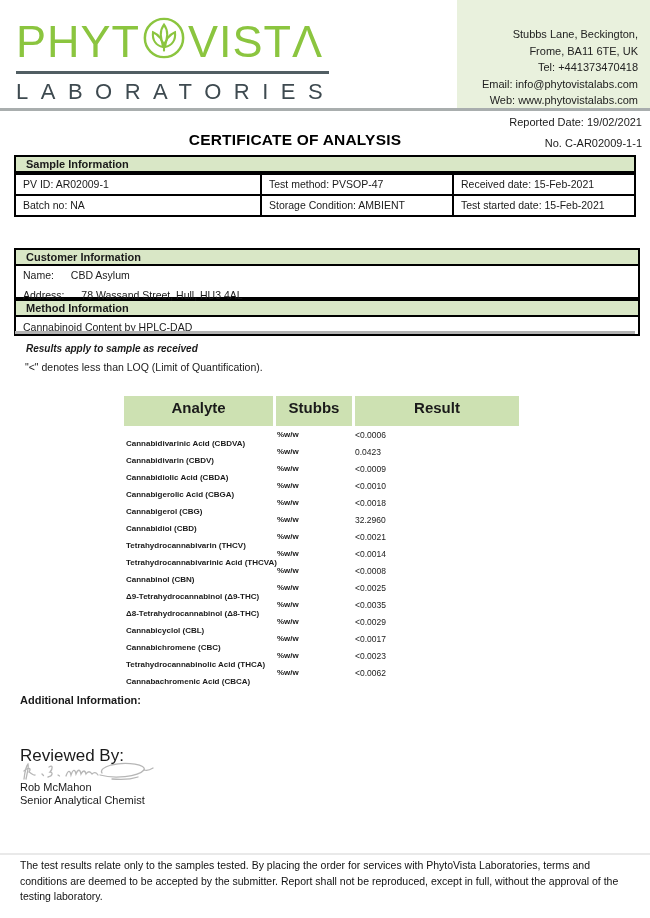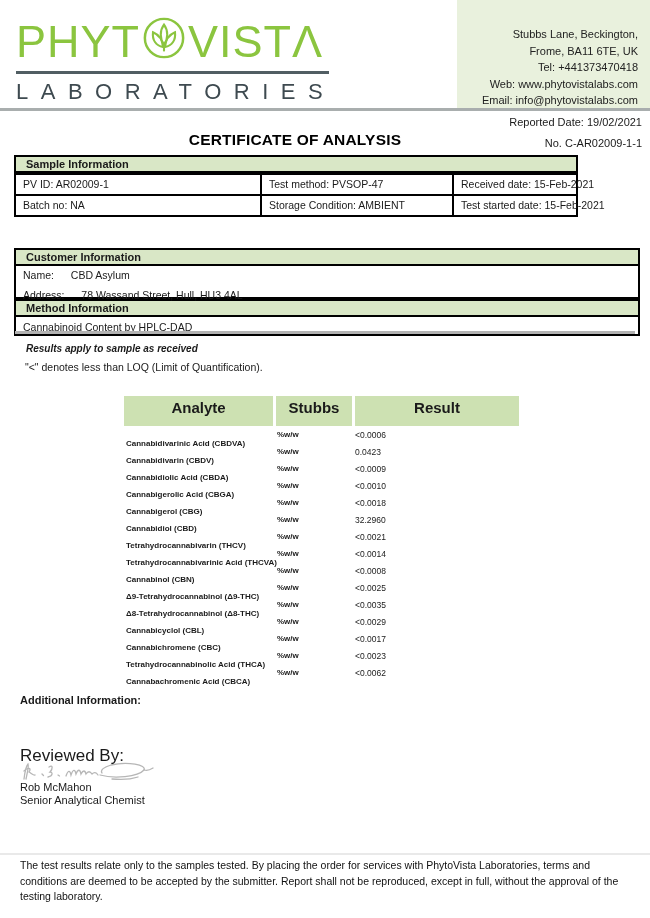--- a/index.html
+++ b/index.html
@@ -18,21 +18,21 @@
   .logo-row { display:flex; align-items:center; color:#8bc53f; font-size:45px; line-height:1; letter-spacing:1px; font-weight:normal; }
   .logo-row .leaf { margin:0 2px; display:inline-block; }
   .logo-underline { margin-top:4px; height:3px; background:#515e63; width:313px; }
   .logo-sub { margin-top:5px; font-size:22px; letter-spacing:12.5px; color:#3e4a50; white-space:nowrap; }
   .header-divider { position:absolute; top:108px; left:0; width:650px; height:3px; background:#a9aeae; }
   
   .reported-date { position:absolute; top:116px; right:8px; font-size:11px; }
   .coa-title { position:absolute; top:131px; left:0; width:590px; text-align:center; font-weight:bold; font-size:15.5px; letter-spacing:0.2px; color:#000; }
   .coa-number { position:absolute; top:137px; right:8px; font-size:11px; }
   
-  .sample-table { position:absolute; left:14px; top:155px; width:564px; border:2px solid #000; }
+  .sample-table { position:absolute; left:14px; top:155px; width:622px; border:2px solid #000; }
   .bar { background:#d9e7c6; border-bottom:2px solid #000; font-weight:bold; font-size:11px; padding:1px 0 1px 10px; }
   .desc-row { display:grid; grid-template-columns:436px 186px; height:31px; font-size:10.5px; }
   .desc-cell { padding:2px 6px; }
   .cond-cell { border-left:2px solid #000; }
   .cond-inner { border-bottom:2px solid #000; height:21px; padding:3px 0 0 7px; }
   .info-row { display:grid; grid-template-columns:244px 192px 186px; border-top:2px solid #000; height:21px; font-size:10.5px; }
   .info-row > div { padding:3px 0 0 7px; }
   .info-row > div + div { border-left:2px solid #000; }
   .cust-block { position:absolute; left:14px; top:248px; width:626px; }
   .cust-block .bar { border:2px solid #000; }
@@ -68,22 +68,22 @@
 </style>
 </head>
 <body>
 
 <div class="page">
 
   <div class="contact-panel">
     <div>Stubbs Lane, Beckington,</div>
     <div>Frome, BA11 6TE, UK</div>
     <div>Tel: +441373470418</div>
+    <div>Email: info@phytovistalabs.com</div>
     <div>Web: www.phytovistalabs.com</div>
-    <div>Email: info@phytovistalabs.com</div>
   </div>
 
   <div class="logo">
     <div class="logo-row">
       <span>PHYT</span>
       <span class="leaf">
         <svg width="44" height="44" viewBox="0 0 46 46">
           <circle cx="23" cy="23" r="20" fill="none" stroke="#8bc53f" stroke-width="2.6"></circle>
           <path d="M23 9 C18.5 15 18.5 24 23 30 C27.5 24 27.5 15 23 9 Z" fill="none" stroke="#8bc53f" stroke-width="2.2"></path>
           <path d="M11.5 17 C10.5 25 14.5 31 22 32.5 C21.5 25 17.5 19.5 11.5 17 Z" fill="none" stroke="#8bc53f" stroke-width="2.2"></path>

